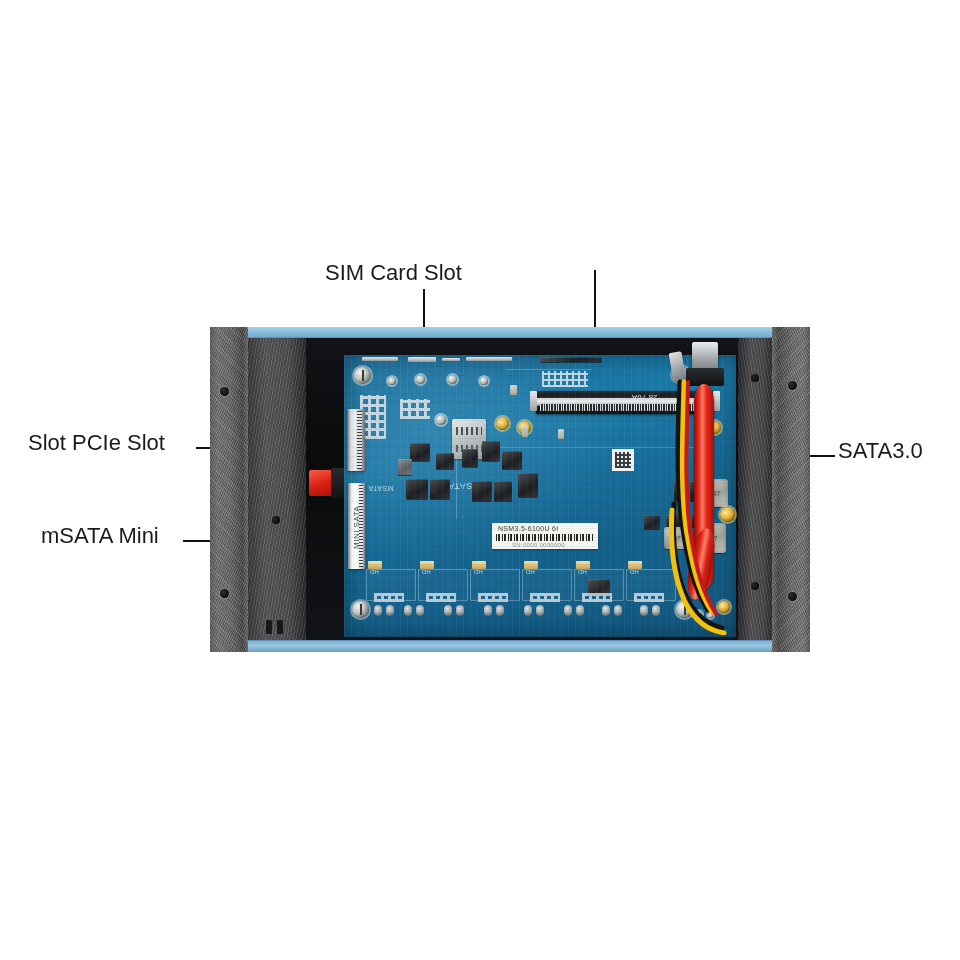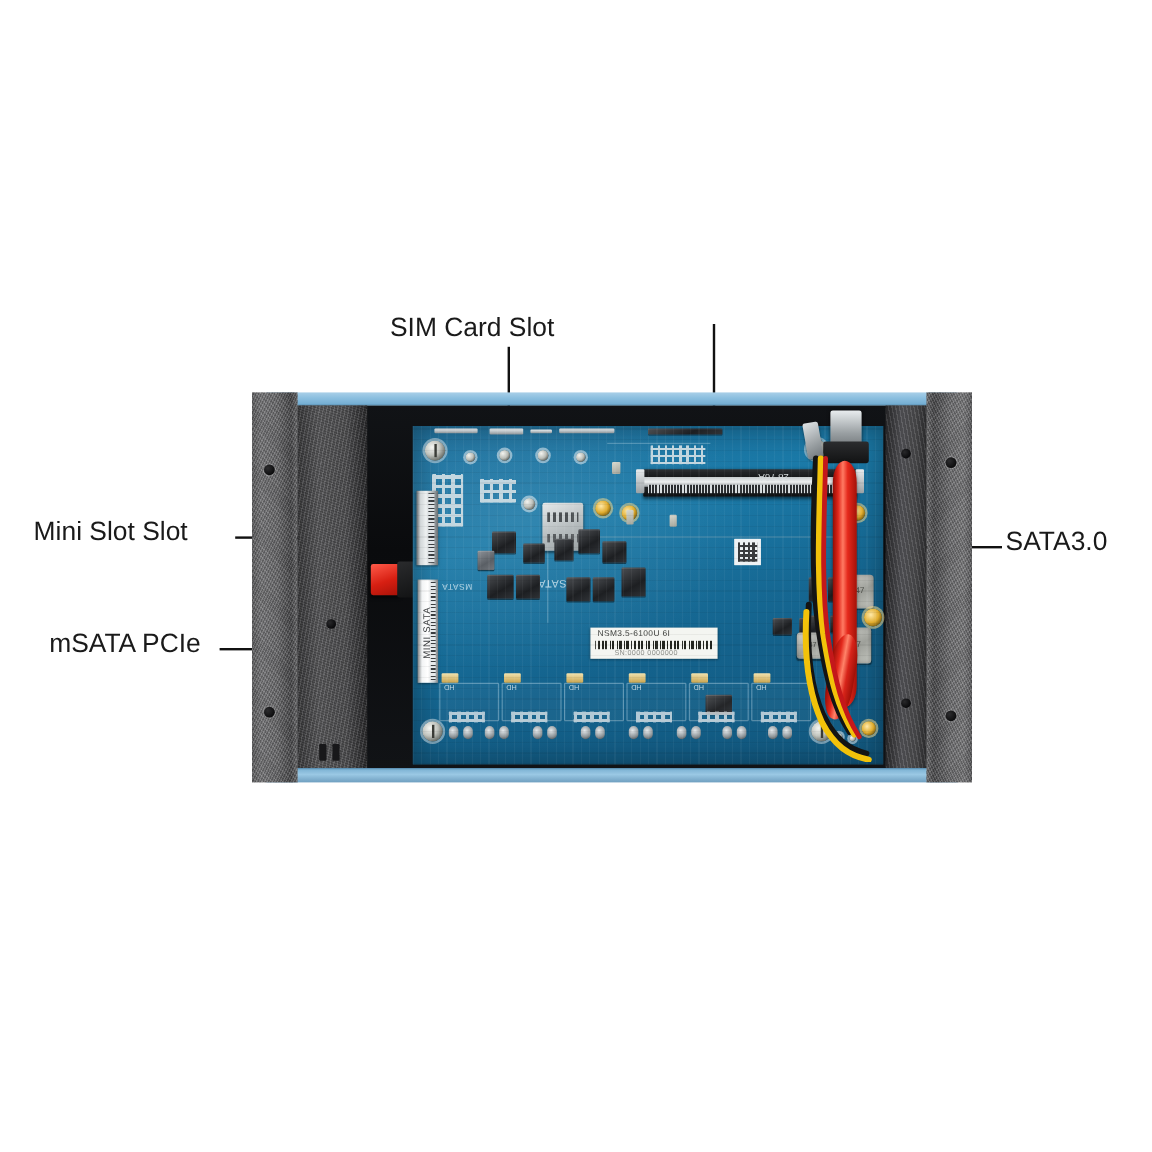--- a/index.html
+++ b/index.html
@@ -200,24 +200,24 @@
 </head>
 <body>
 
 <div id="stage">
 
   <div class="label" style="left:325px;top:260px;font-size:22px;">SIM Card Slot</div>
   <div class="leader v" style="left:423px;top:289px;height:134px;"></div>
 
   <div class="leader v" style="left:594px;top:270px;height:116px;"></div>
 
-  <div class="label" style="left:28px;top:430px;font-size:22px;">Mini Slot Slot</div>
+  <div class="label" style="left:28px;top:430px;font-size:22px;">Slot PCIe Slot</div>
   <div class="leader h" style="left:196px;top:447px;width:152px;"></div>
 
-  <div class="label" style="left:41px;top:523px;font-size:22px;">mSATA PCIe</div>
+  <div class="label" style="left:41px;top:523px;font-size:22px;">mSATA Mini</div>
   <div class="leader h" style="left:183px;top:540px;width:165px;"></div>
 
   <div class="label" style="left:838px;top:438px;font-size:22px;">SATA3.0</div>
   <div class="leader h" style="left:755px;top:455px;width:80px;"></div>
 
   <div class="chassis">
 
     <div class="rim-top"></div>
     <div class="rim-bottom"></div>
 

